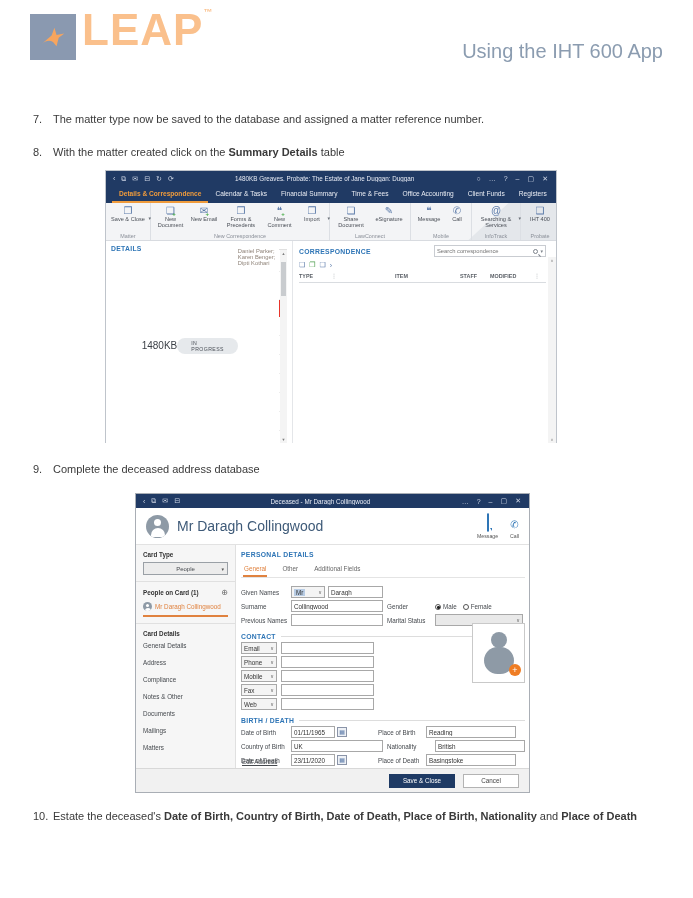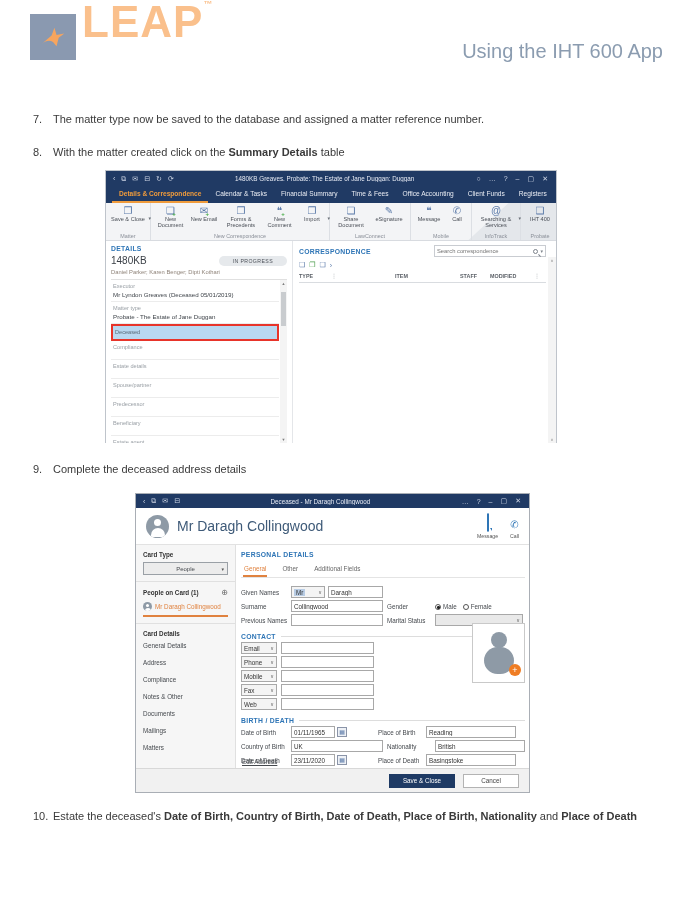--- a/index.html
+++ b/index.html
@@ -2,21 +2,21 @@
 <html><head>
 <meta charset="utf-8">
 <style>
   * { margin:0; padding:0; box-sizing:border-box; }
   html,body { width:693px; height:898px; background:#fff; font-family:"Liberation Sans",sans-serif; overflow:hidden; }
   .abs { position:absolute; }
   body { position:relative; }
 
   
   .logo-box { left:30px; top:14px; width:46px; height:46px; background:#8a99b0; display:flex; align-items:center; justify-content:center; }
-  .logo-text { left:82px; top:0; font-size:44px; font-weight:bold; color:#fac08c; letter-spacing:1px; line-height:1; }
+  .logo-text { left:82px; top:8px; font-size:44px; font-weight:bold; color:#fac08c; letter-spacing:1px; line-height:1; }
   .logo-tm { font-size:9px; vertical-align:top; color:#fac08c; }
   .doc-title { right:30px; top:40px; font-size:20px; color:#8b9cb0; }
 
   
   .step { position:absolute; left:33px; display:flex; font-size:11px; color:#3a3a3a; line-height:1.45; }
   .step .num { width:20px; flex:0 0 20px; }
   .step .txt { width:600px; }
   .step b { font-weight:bold; }
 
   
@@ -34,21 +34,21 @@
   .ribbon { height:38px; background:#f3f4f6; border-bottom:1px solid #d8dbe0; display:flex; position:relative; overflow:hidden; }
   .swoosh { position:absolute; right:0; top:0; width:125px; height:100%; background:#e4e7eb; clip-path:polygon(62% 0,100% 0,100% 100%,30% 100%); }
   .rgroup { display:flex; flex-direction:column; border-right:1px solid #dcdfe4; padding:1px 2px 0 2px; position:relative; z-index:1; background:transparent; }
   .ritems { display:flex; flex:1; }
   .ritem { width:36px; text-align:center; font-size:5.6px; color:#4a4f57; line-height:1.15; padding-top:1px; position:relative; }
   .ritem .rico { display:block; font-size:10px; color:#5b7aa9; line-height:11px; height:11px; position:relative; }
   .ritem .badge { position:absolute; top:7px; left:55%; font-size:6px; color:#3faa3f; font-weight:bold; }
   .ritem .rcaret { position:absolute; right:-3px; top:12px; font-size:5px; color:#6a6f78; }
   .rlabel { text-align:center; font-size:5.4px; color:#8a8f98; padding:1px 0 1px 0; }
   .w1-content { display:flex; height:202px; background:#fff; }
-  .details { width:187px; border-right:1px solid #e4e6e9; padding:4px 5px 0 5px; display:flex; flex-direction:column; }
+  .details { width:187px; border-right:1px solid #e4e6e9; padding:4px 5px 0 5px; display:flex; }
   .d-top { display:flex; justify-content:space-between; align-items:center; margin-top:3px; }
   .matterno { font-size:10px; color:#3a3f46; }
   .pill { background:#e6e9ec; border-radius:8px; font-size:5.2px; color:#4a4f57; padding:2px 14px; letter-spacing:.4px; }
   .staffline { font-size:5.8px; color:#8f8379; margin-top:3px; }
   .dlist { margin-top:4px; border-top:1px solid #e0e0e0; position:relative; flex:1; overflow:hidden; padding-right:8px; }
   .drow { border-bottom:1px solid #ececec; padding:3px 2px; }
   .drow .dl { font-size:5.6px; color:#9aa0a6; }
   .drow .dv { font-size:6.2px; color:#3f444a; margin-top:2px; white-space:nowrap; }
   .drow.plain { height:19px; }
   .drow.hl { background:#b9d8f1; border:2px solid #e8342a; height:17px; padding-top:3px; }
@@ -328,21 +328,21 @@
       <div class="cscroll">
         <span class="sup" style="position:absolute;top:1px;left:0;right:0;">∧</span>
         <span class="sdn" style="position:absolute;bottom:1px;left:0;right:0;">∨</span>
       </div>
     </div>
   </div>
 </div>
 
 <div class="step" style="top:462px;">
   <span class="num">9.</span>
-  <span class="txt">Complete the deceased address details</span>
+  <span class="txt">Complete the deceased address database</span>
 </div>
 
 <div class="abs w2">
   <div class="titlebar">
     <span class="ticon">‹</span>
     <span class="ticon">⧉</span>
     <span class="ticon">✉</span>
     <span class="ticon">⊟</span>
     <span class="ttitle">Deceased - Mr Daragh Collingwood</span>
     <span class="wctl">…</span>

